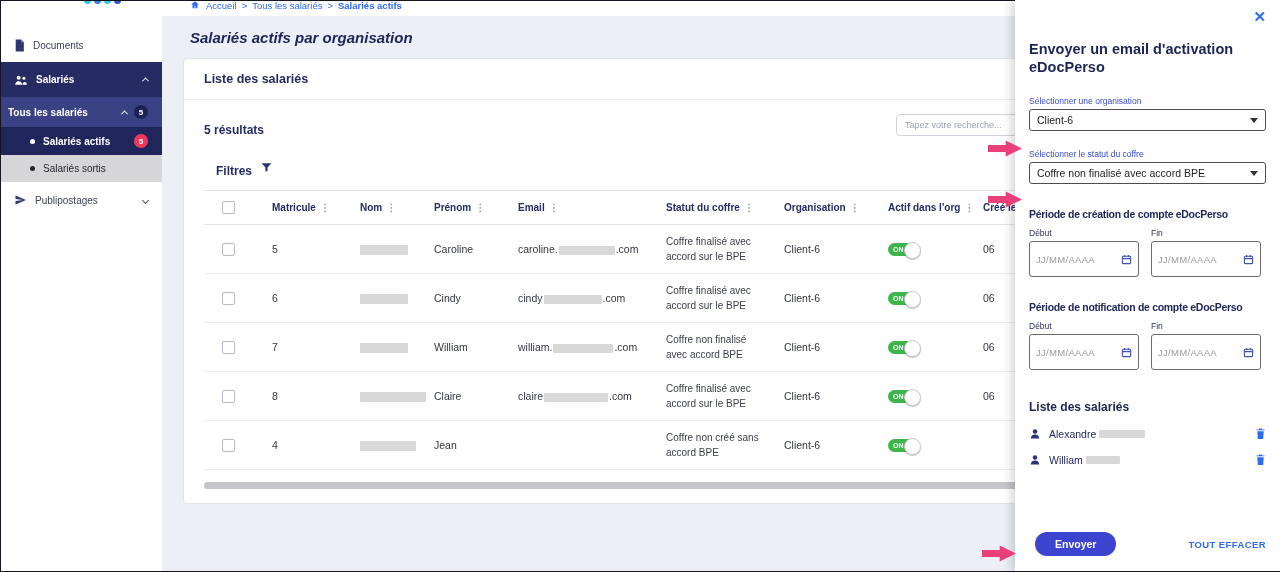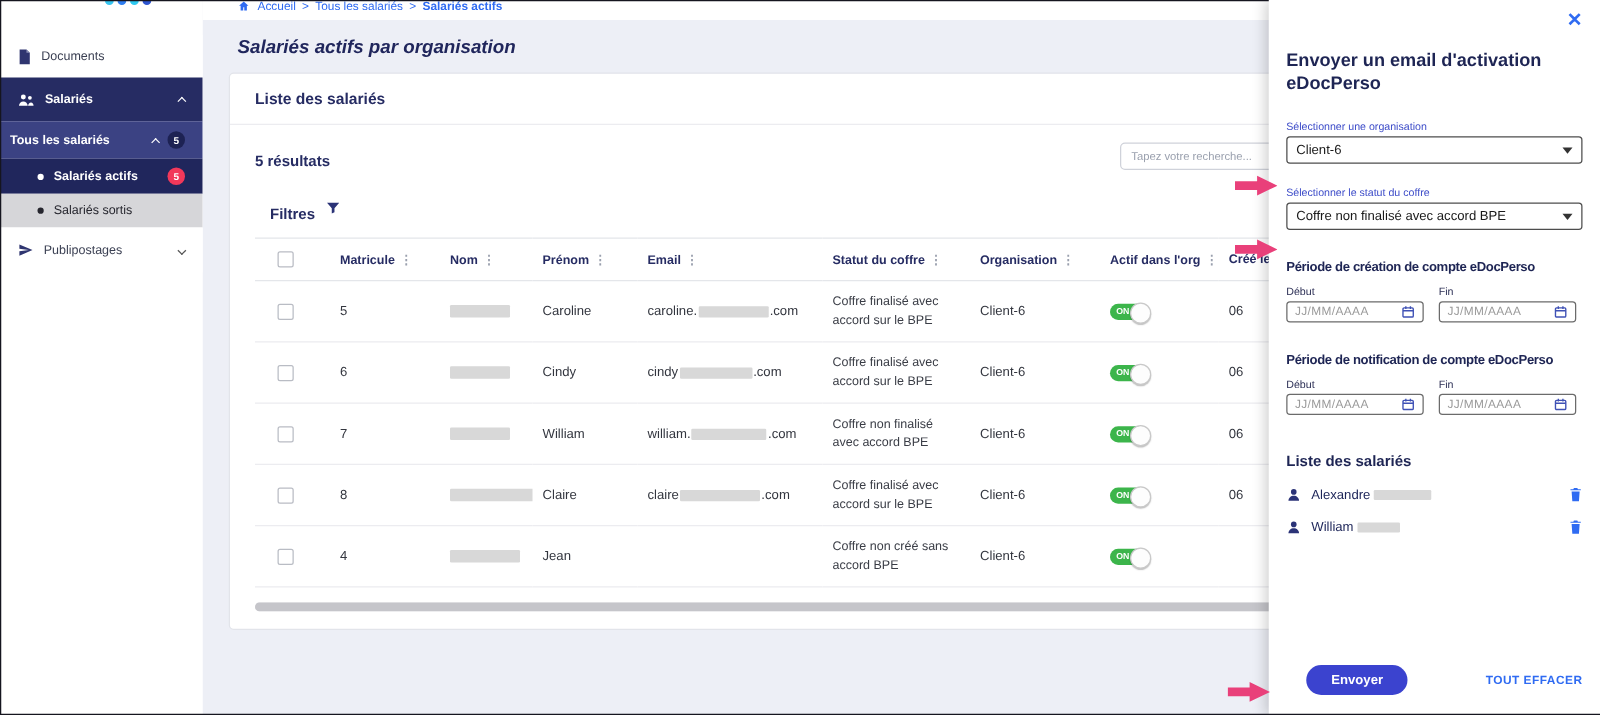--- a/index.html
+++ b/index.html
@@ -71,30 +71,30 @@
   .close { position:absolute; top:9px; right:14px; color:#2f6bf2; font-size:15px; font-weight:bold; cursor:pointer; line-height:1; }
   .p-title { margin-top:40px; font-size:14.5px; font-weight:bold; color:#1e2554; line-height:1.25; width:225px; }
   .p-label { display:block; font-size:8.5px; color:#3c4bc8; margin:18px 0 3px; }
   .p-label.first { margin-top:20px; }
   .p-select { height:22px; border:1px solid #4d4d4d; border-radius:3px; display:flex; align-items:center; justify-content:space-between; padding:0 7px; font-size:10.5px; color:#1a1a1a; background:#fff; cursor:pointer; }
   .sel-arrow { width:0; height:0; border-left:4px solid transparent; border-right:4px solid transparent; border-top:5px solid #333; }
   .p-section { font-size:10.5px; font-weight:bold; color:#1e2554; margin:24px 0 0; white-space:nowrap; letter-spacing:-0.3px; }
   .date-row { display:flex; gap:12px; margin-top:8px; }
   .date-col { width:110px; }
   .d-label { display:block; font-size:8.5px; color:#2c2f55; margin-bottom:3px; }
-  .date-input { height:17px; border:1px solid #6b6b6b; border-radius:3px; display:flex; align-items:center; justify-content:space-between; padding:0 6px; background:#fff; cursor:text; }
+  .date-input { height:36px; border:1px solid #6b6b6b; border-radius:3px; display:flex; align-items:center; justify-content:space-between; padding:0 6px; background:#fff; cursor:text; }
   .d-ph { font-size:9.5px; color:#9a9a9a; letter-spacing:.3px; }
   .cal { display:flex; cursor:pointer; }
   .p-section.list-title { margin-top:30px; font-size:12px; letter-spacing:0; }
   .sal-list { margin-top:2px; }
   .sal-row { display:flex; align-items:center; margin-top:13px; }
   .sal-name { font-size:10.5px; color:#1c2458; margin-left:8px; }
   .sal-row .redact { margin-left:3px; height:8px; }
   .trash { margin-left:auto; display:flex; cursor:pointer; }
-  .p-footer { position:absolute; bottom:0; left:16px; right:0; padding:12px 14px 16px; display:flex; align-items:center; justify-content:space-between; background:#fff; }
+  .p-footer { position:absolute; bottom:0; left:6px; right:0; padding:12px 14px 16px; display:flex; align-items:center; justify-content:space-between; background:#fff; }
   .send { background:#3b43cf; color:#fff; font-weight:bold; font-size:10.5px; border:none; border-radius:14px; padding:6px 20px; font-family:inherit; cursor:pointer; }
   .clear { color:#2f6bf2; font-weight:bold; font-size:9.5px; letter-spacing:.4px; cursor:pointer; }
 
   
   .arrow { position:absolute; width:34px; height:19px; background:#e9407a; z-index:30;
            clip-path:polygon(0 32%,52% 32%,52% 8%,100% 50%,52% 92%,52% 68%,0 68%); }
   .arrow.a1 { left:988px; top:139px; }
   .arrow.a2 { left:988px; top:190px; }
   .arrow.a3 { left:982px; top:544px; }
 </style>

